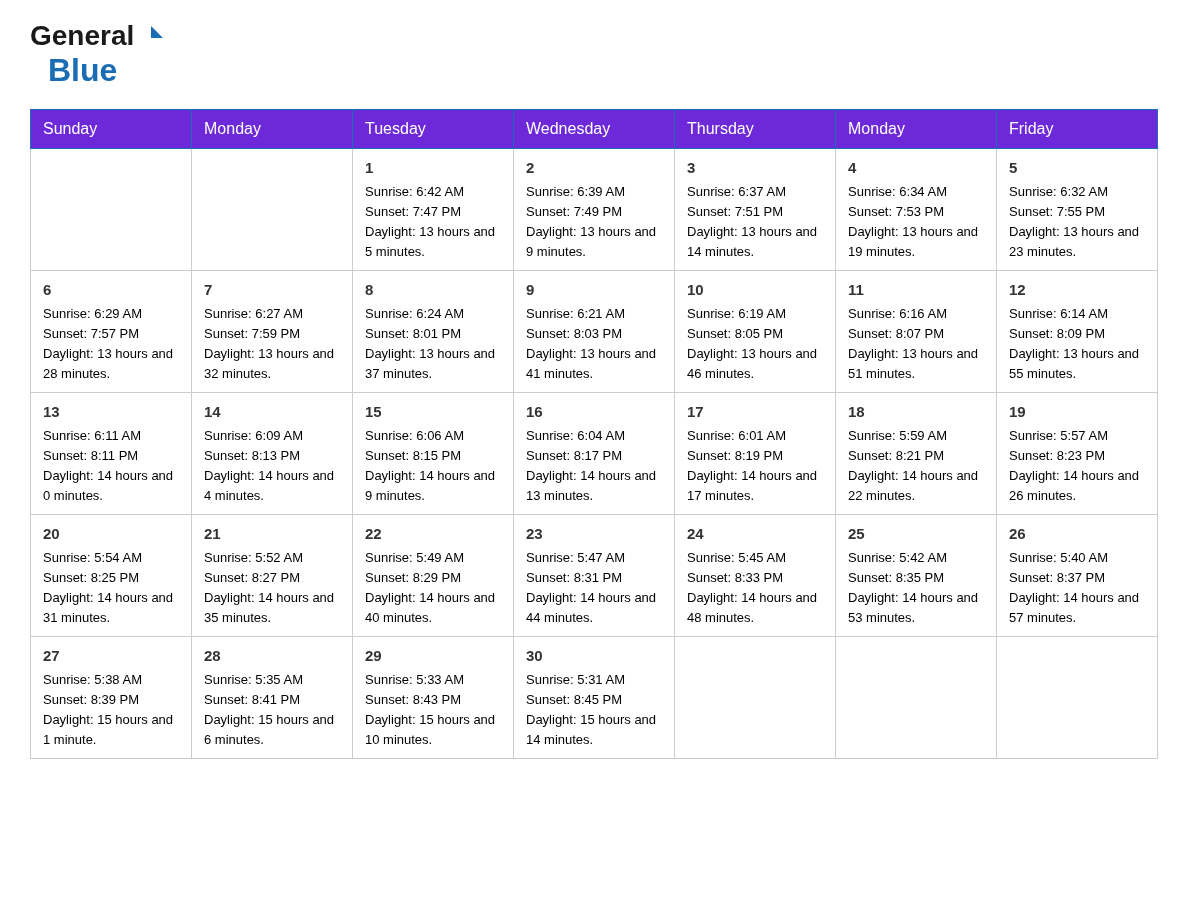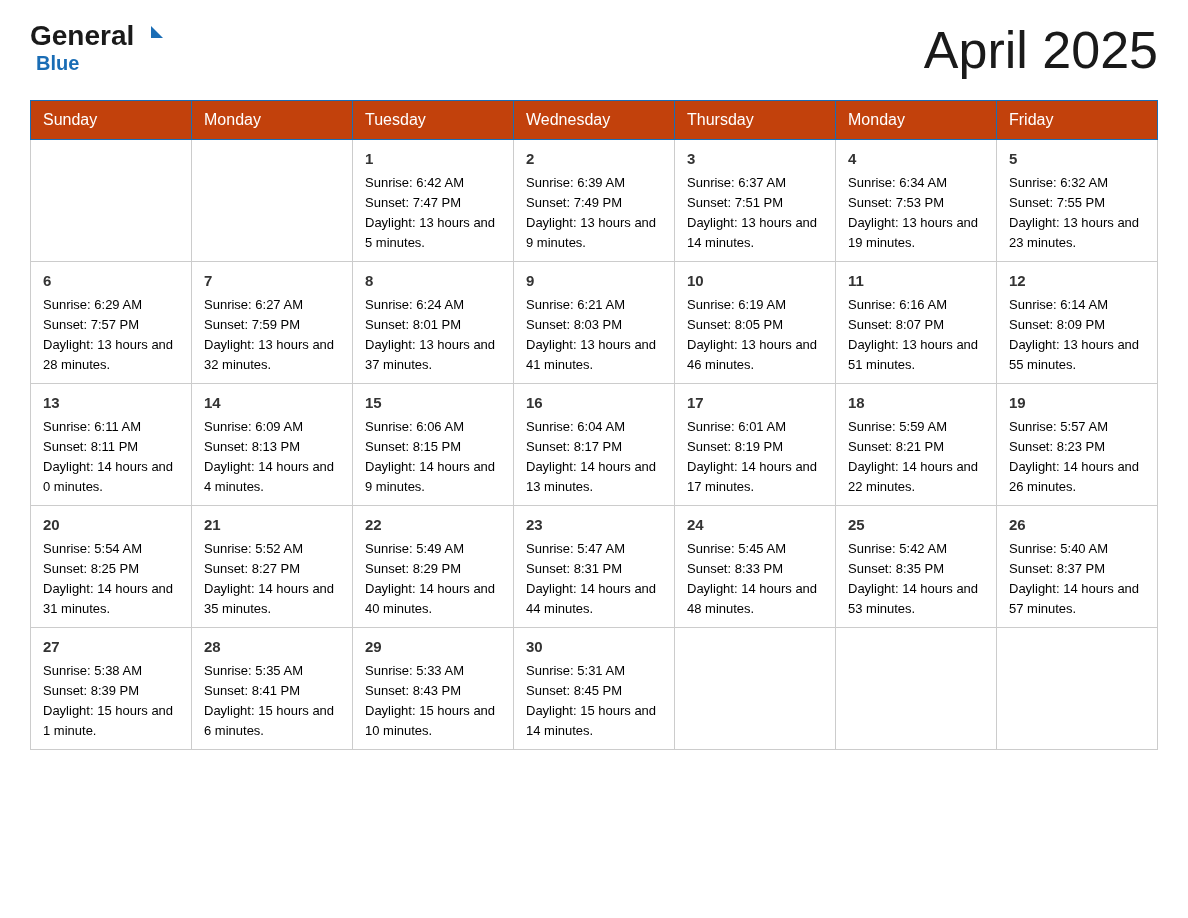--- a/index.html
+++ b/index.html
@@ -38,21 +38,21 @@
     .location {
       font-size: 22px;
       color: #1a1a1a;
     }
     .calendar {
       width: 100%;
       border-collapse: collapse;
       border: 1px solid #1a6db5;
     }
     .calendar th {
-      background-color: #c2410c;
+      background-color: #6d28d9;
       color: #fff;
       font-size: 16px;
       font-weight: normal;
       padding: 10px 12px;
       text-align: left;
       border: 1px solid #1a6db5;
     }
     .calendar td {
       vertical-align: top;
       padding: 8px 12px;
@@ -91,25 +91,24 @@
 </head>
 <body>
 
 <div class="header">
   <div class="logo-wrapper">
     <div class="logo-line1">
       <span style="font-size:28px;font-weight:bold;color:#1a1a1a;">General</span>
       <span class="logo-triangle"></span>
     </div>
     <div>
-      <span style="font-size:20px;font-weight:bold;color:#1a6db5;margin-left:6px;">Blue</span>
+      <span style="font-size:32px;font-weight:bold;color:#1a6db5;margin-left:18px;">Blue</span>
     </div>
   </div>
   <div class="title-section">
-    <div class="month-title">April 2025</div>
   </div>
 </div>
 
 <table class="calendar">
   <thead>
     <tr>
     <th>Sunday</th>
         <th>Monday</th>
         <th>Tuesday</th>
         <th>Wednesday</th>

